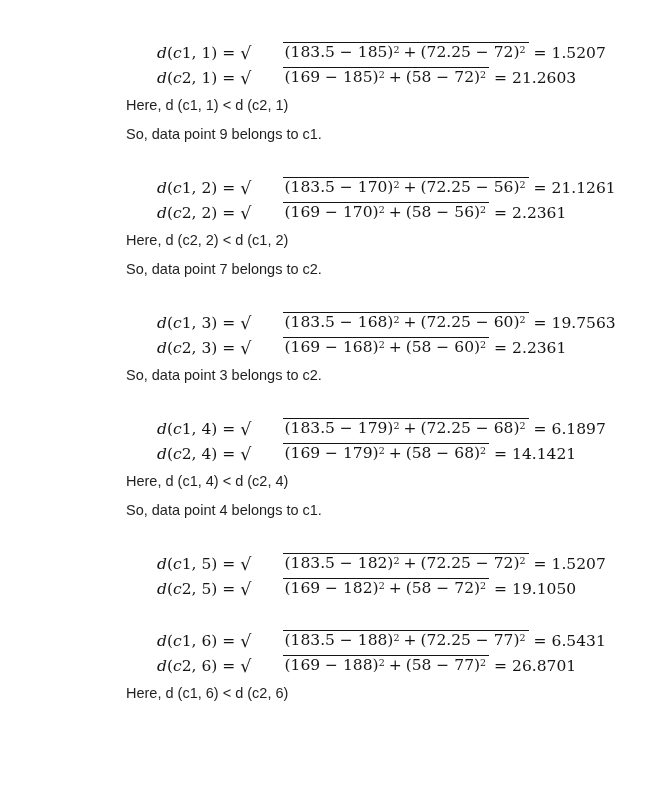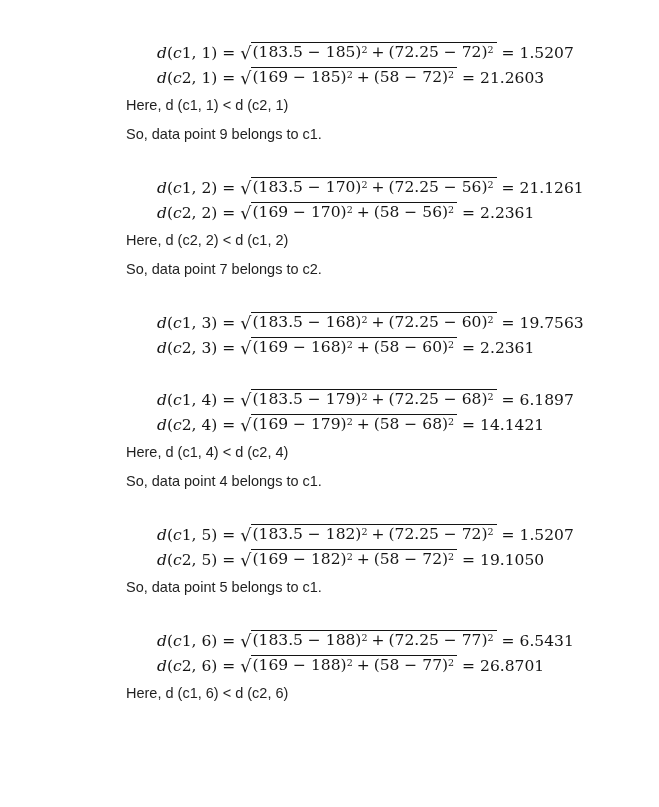--- a/index.html
+++ b/index.html
@@ -31,20 +31,21 @@
   .radical {
     font-size: 17.5px;
     line-height: 1;
     margin-right: -1px;
   }
   .radicand {
     border-top: 1.4px solid #141414;
     line-height: 19px;
     padding: 0 3px 0 2px;
     white-space: pre;
+    margin-left: 32px;
   }
   .radicand sup {
     font-size: 9.5px;
     line-height: 0;
     vertical-align: 4.5px;
     letter-spacing: 0;
   }
 
   
   .texts { margin: 8px 0 0 118px; }
@@ -85,20 +86,21 @@
     </div>
   </section>
 
   <section class="block">
     <div class="equations">
   <div class="eq-line"><span class="lhs"><i class="mvar">d</i><span>(</span><i class="mvar">c</i><span>1</span><span>, </span><span>3</span><span>)</span></span><span class="mrel">=</span><span class="radical">√</span><span class="radicand"><span>(183.5 − 168)</span><sup>2</sup><span class="mop">+</span><span>(72.25 − 60)</span><sup>2</sup></span><span class="mrel">=</span><span class="result">19.7563</span></div>
 
   <div class="eq-line"><span class="lhs"><i class="mvar">d</i><span>(</span><i class="mvar">c</i><span>2</span><span>, </span><span>3</span><span>)</span></span><span class="mrel">=</span><span class="radical">√</span><span class="radicand"><span>(169 − 168)</span><sup>2</sup><span class="mop">+</span><span>(58 − 60)</span><sup>2</sup></span><span class="mrel">=</span><span class="result">2.2361</span></div>
 </div>
     <div class="texts">
+      <p class="txt">So, data point 3 belongs to c2.</p>
     </div>
   </section>
 
   <section class="block">
     <div class="equations">
   <div class="eq-line"><span class="lhs"><i class="mvar">d</i><span>(</span><i class="mvar">c</i><span>1</span><span>, </span><span>4</span><span>)</span></span><span class="mrel">=</span><span class="radical">√</span><span class="radicand"><span>(183.5 − 179)</span><sup>2</sup><span class="mop">+</span><span>(72.25 − 68)</span><sup>2</sup></span><span class="mrel">=</span><span class="result">6.1897</span></div>
 
   <div class="eq-line"><span class="lhs"><i class="mvar">d</i><span>(</span><i class="mvar">c</i><span>2</span><span>, </span><span>4</span><span>)</span></span><span class="mrel">=</span><span class="radical">√</span><span class="radicand"><span>(169 − 179)</span><sup>2</sup><span class="mop">+</span><span>(58 − 68)</span><sup>2</sup></span><span class="mrel">=</span><span class="result">14.1421</span></div>
 </div>
     <div class="texts">
@@ -107,21 +109,20 @@
     </div>
   </section>
 
   <section class="block">
     <div class="equations">
   <div class="eq-line"><span class="lhs"><i class="mvar">d</i><span>(</span><i class="mvar">c</i><span>1</span><span>, </span><span>5</span><span>)</span></span><span class="mrel">=</span><span class="radical">√</span><span class="radicand"><span>(183.5 − 182)</span><sup>2</sup><span class="mop">+</span><span>(72.25 − 72)</span><sup>2</sup></span><span class="mrel">=</span><span class="result">1.5207</span></div>
 
   <div class="eq-line"><span class="lhs"><i class="mvar">d</i><span>(</span><i class="mvar">c</i><span>2</span><span>, </span><span>5</span><span>)</span></span><span class="mrel">=</span><span class="radical">√</span><span class="radicand"><span>(169 − 182)</span><sup>2</sup><span class="mop">+</span><span>(58 − 72)</span><sup>2</sup></span><span class="mrel">=</span><span class="result">19.1050</span></div>
 </div>
     <div class="texts">
-      <p class="txt">So, data point 5 belongs to c1.</p>
     </div>
   </section>
 
   <section class="block">
     <div class="equations">
   <div class="eq-line"><span class="lhs"><i class="mvar">d</i><span>(</span><i class="mvar">c</i><span>1</span><span>, </span><span>6</span><span>)</span></span><span class="mrel">=</span><span class="radical">√</span><span class="radicand"><span>(183.5 − 188)</span><sup>2</sup><span class="mop">+</span><span>(72.25 − 77)</span><sup>2</sup></span><span class="mrel">=</span><span class="result">6.5431</span></div>
 
   <div class="eq-line"><span class="lhs"><i class="mvar">d</i><span>(</span><i class="mvar">c</i><span>2</span><span>, </span><span>6</span><span>)</span></span><span class="mrel">=</span><span class="radical">√</span><span class="radicand"><span>(169 − 188)</span><sup>2</sup><span class="mop">+</span><span>(58 − 77)</span><sup>2</sup></span><span class="mrel">=</span><span class="result">26.8701</span></div>
 </div>
     <div class="texts">

